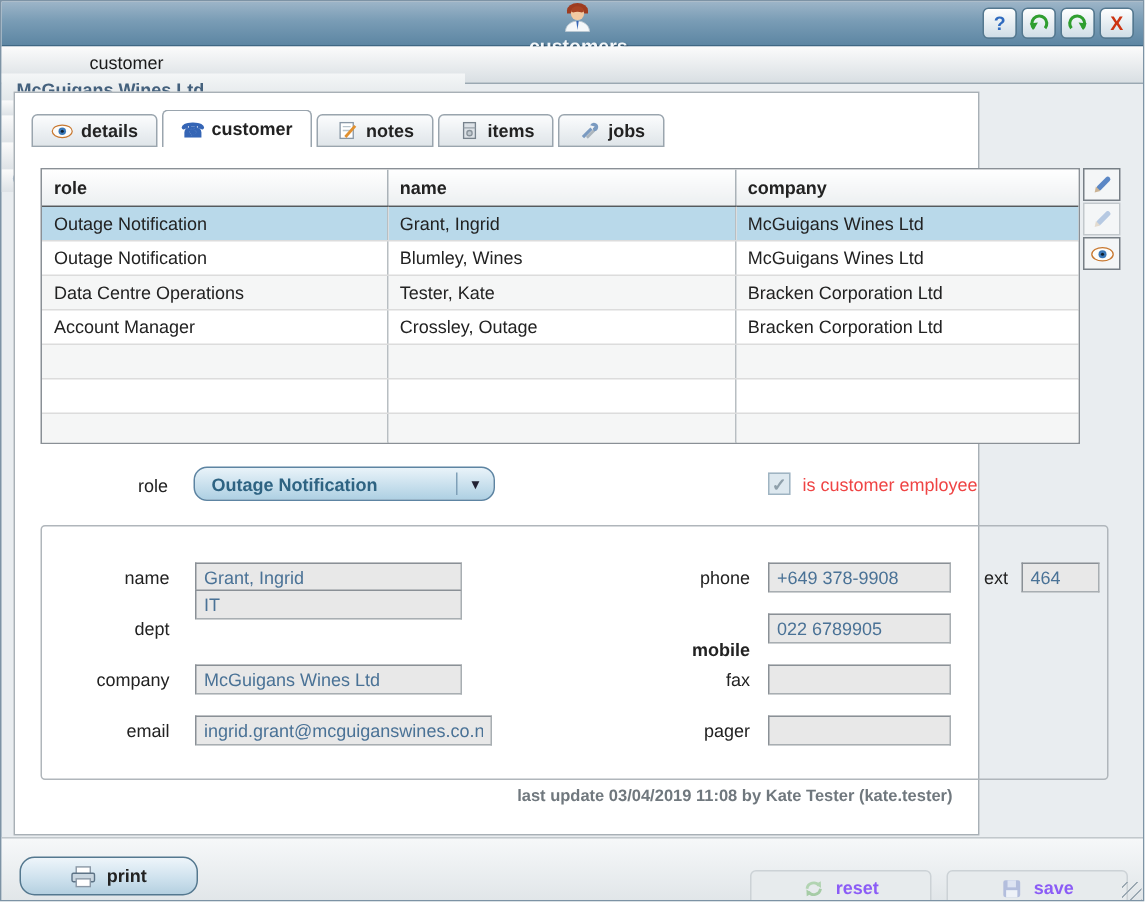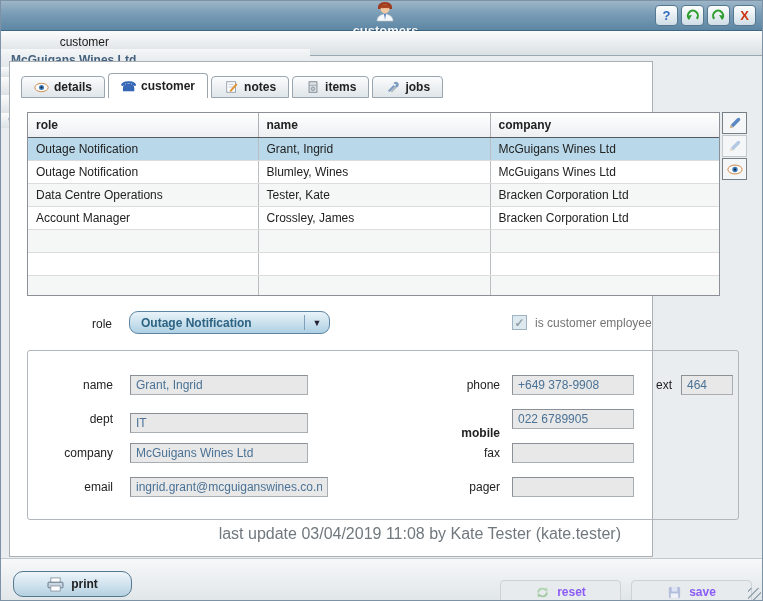--- a/index.html
+++ b/index.html
@@ -86,33 +86,33 @@
              display:flex; align-items:center; }
   .role-dd .val { flex:1; padding-left:11px; font-weight:bold; color:#2e6382; }
   .role-dd .ddsep { width:1px; height:15px; background:#7fa0b8; }
   .role-dd .dda { width:24px; text-align:center; font-size:9px; color:#223; }
 
   .chk-row { position:absolute; left:502px; top:253px; display:flex;
              align-items:center; gap:8px; }
   .chk { width:15px; height:15px; border:1px solid #9fb4c2; background:#dde8ef;
          display:flex; align-items:center; justify-content:center;
          color:#8fa0ab; font-size:12px; font-weight:bold; cursor:default; }
-  .chk-label { color:#737373; }
+  .chk-label { color:#ef4444; }
 
   
   .fieldset { position:absolute; left:17px; top:288px; width:712px; height:170px;
               border:1px solid #b0b6bb; border-radius:3px; }
   .flabel { position:absolute; width:85px; text-align:right; padding-top:3px; }
   .ffield { position:absolute; height:20px; background:#e8e8e8; color:#4a7296;
             border:1px solid; border-color:#8a9096 #a8aeb2 #a8aeb2 #8a9096;
             font-family:"Liberation Sans",sans-serif; font-size:12px;
             padding:0 5px; }
 
-  .last-update { position:absolute; right:31px; top:463px; color:#70787e;
-                 font-size:16px; }
+  .last-update { position:absolute; right:17px; top:463px; color:#70787e;
+                 font-size:11px;font-weight:bold; }
 
   
   .footer { position:absolute; left:0; top:557px; width:100%; height:44px;
             background:linear-gradient(#f6f8f9,#e0e5e8); border-top:1px solid #c2c8cc; }
   .btn-print { position:absolute; left:12px; top:12px; width:119px; height:26px;
                border:1px solid #54788f; border-radius:10px;
                background:linear-gradient(#eef5fa 0%, #cfe2ee 55%, #b5d0e0 100%);
                display:flex; align-items:center; justify-content:center; gap:7px;
                font-weight:bold; cursor:pointer; }
   .btn-disabled { position:absolute; top:21px; width:121px; height:24px;
@@ -254,21 +254,21 @@
               <td>Blumley, Wines</td>
               <td>McGuigans Wines Ltd</td>
             </tr>
             <tr>
               <td>Data Centre Operations</td>
               <td>Tester, Kate</td>
               <td>Bracken Corporation Ltd</td>
             </tr>
             <tr>
               <td>Account Manager</td>
-              <td>Crossley, James</td>
+              <td>Crossley, Outage</td>
               <td>Bracken Corporation Ltd</td>
             </tr>
             <tr>
               <td></td>
               <td></td>
               <td></td>
             </tr>
             <tr>
               <td></td>
               <td></td>
@@ -314,21 +314,21 @@
 
     <div class="chk-row">
       <span class="chk">✓</span>
       <span class="chk-label">is customer employee</span>
     </div>
 
     <div class="fieldset">
       <span class="flabel" style="left:0;  top:24px;">name</span>
       <input class="ffield" style="left: 102px; top: 24px; width: 178px;" readonly="" value="Grant, Ingrid">
       <span class="flabel" style="left:0;  top:58px;">dept</span>
-      <input class="ffield" style="left: 102px; top: 62px; width: 178px;" readonly="" value="IT">
+      <input class="ffield" style="left: 102px; top: 42px; width: 178px;" readonly="" value="IT">
       <span class="flabel" style="left:0;  top:92px;">company</span>
       <input class="ffield" style="left: 102px; top: 92px; width: 178px;" readonly="" value="McGuigans Wines Ltd">
       <span class="flabel" style="left:0;  top:126px;">email</span>
       <input class="ffield" style="left: 102px; top: 126px; width: 198px;" readonly="" value="ingrid.grant@mcguiganswines.co.nz">
 
       <span class="flabel" style="left:372px; top:24px; width:100px;">phone</span>
       <input class="ffield" style="left: 484px; top: 24px; width: 122px;" readonly="" value="+649 378-9908">
       <span class="flabel" style="left:614px; top:24px; width:30px;">ext</span>
       <input class="ffield" style="left: 653px; top: 24px; width: 52px;" readonly="" value="464">
       <span class="flabel" style="left:372px; top:72px; width:100px;font-weight:bold;">mobile</span>

